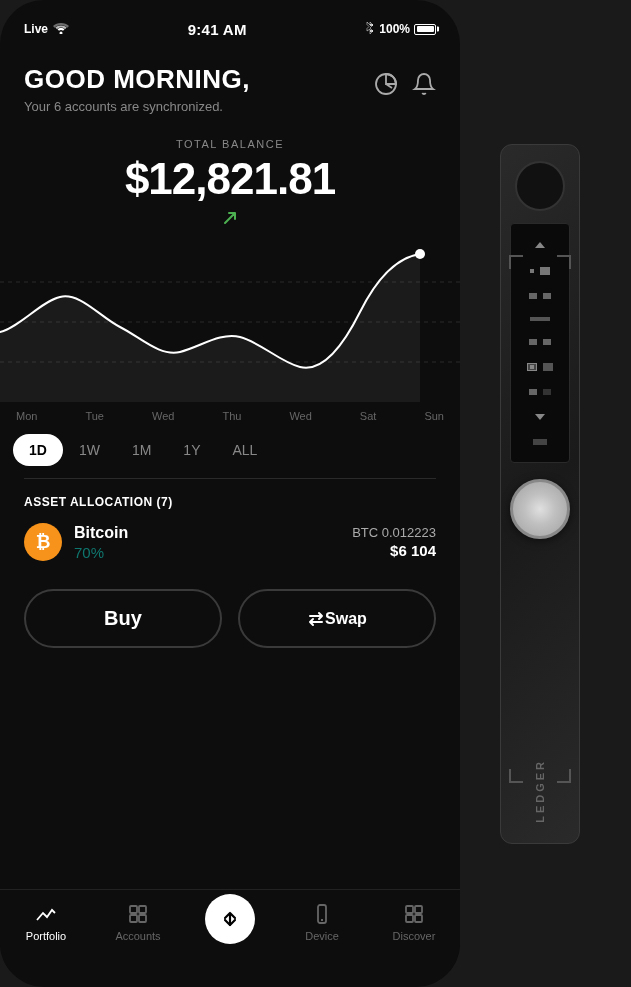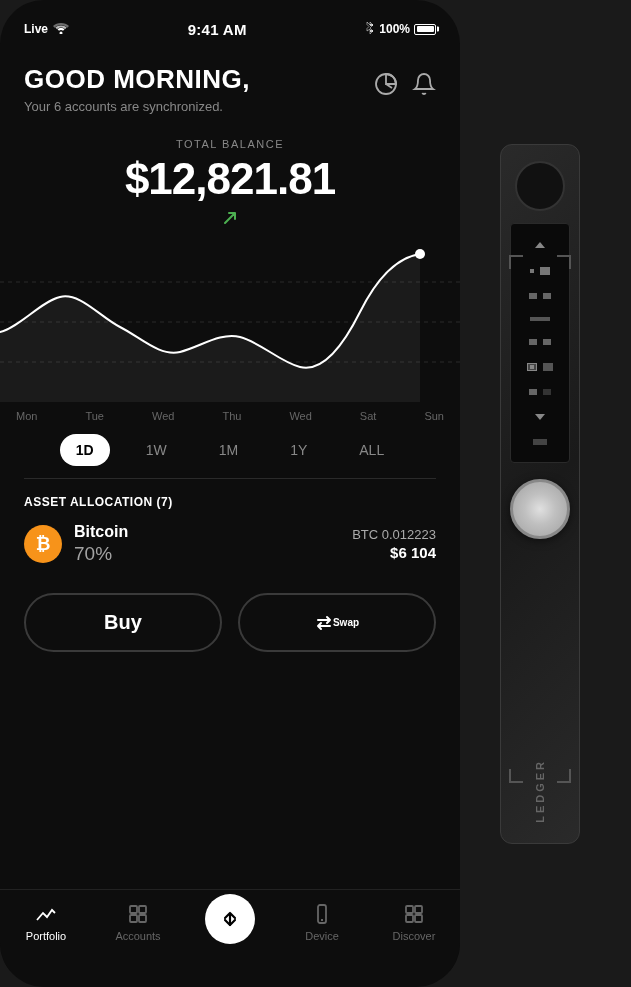--- a/index.html
+++ b/index.html
@@ -174,23 +174,22 @@
     .chart-labels {
       display: flex;
       justify-content: space-between;
       padding: 4px 16px;
       font-size: 11px;
       color: #666;
     }
 
     .time-controls {
       display: flex;
-      justify-content: center;
-      gap: 20px;
-      padding: 12px 32px;
+      gap: 0;
+      padding: 12px 13px;
       align-items: center;
     }
 
     .time-btn {
       padding: 8px 16px;
       border-radius: 20px;
       border: none;
       background: transparent;
       color: #888;
       font-size: 14px;
@@ -246,22 +245,22 @@
       flex: 1;
     }
 
     .asset-name {
       font-size: 16px;
       font-weight: 700;
       color: #fff;
     }
 
     .asset-percent {
-      font-size: 19px;
-      color: #a3a3a3;
+      font-size: 15px;
+      color: #0f766e;
       margin-top: 2px;
     }
 
     .asset-values {
       text-align: right;
     }
 
     .asset-crypto {
       font-size: 13px;
       color: #aaa;
@@ -292,21 +291,21 @@
       cursor: pointer;
     }
 
     .btn-swap {
       flex: 1;
       padding: 16px;
       border-radius: 30px;
       border: 2px solid #3a3a3a;
       background: transparent;
       color: #fff;
-      font-size: 10px;
+      font-size: 16px;
       font-weight: 600;
       cursor: pointer;
       display: flex;
       align-items: center;
       justify-content: center;
       gap: 0;
     }
 
     .bottom-nav {
       position: absolute;

